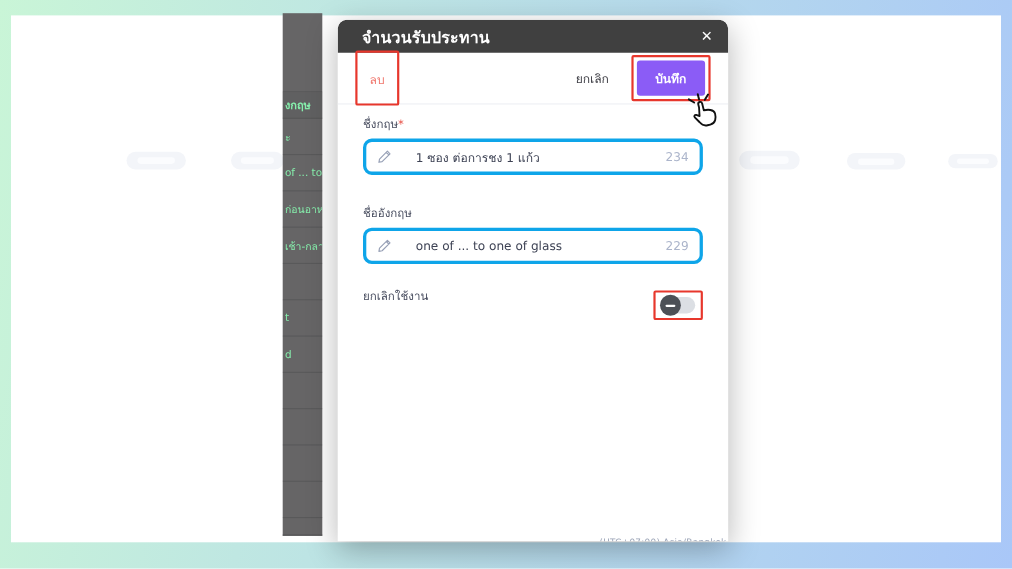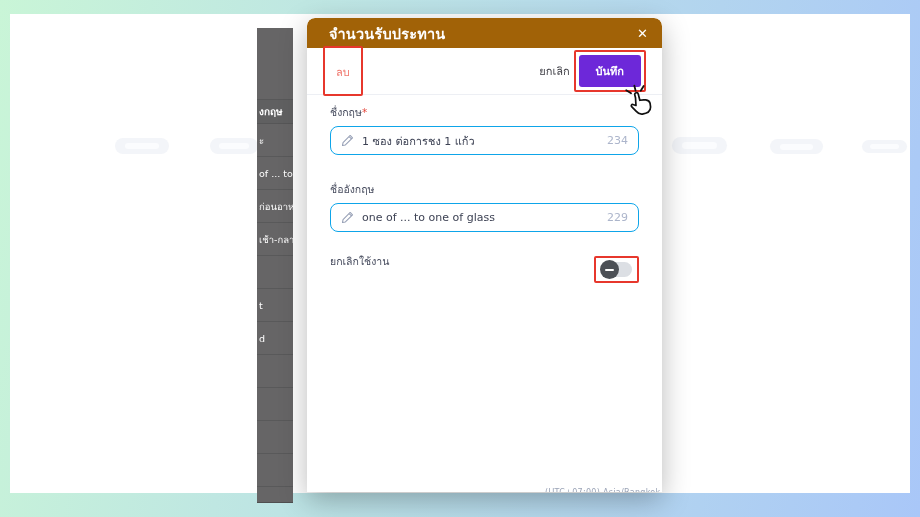--- a/index.html
+++ b/index.html
@@ -6,53 +6,53 @@
   .canvas{
     position:relative;width:920px;height:517px;overflow:hidden;
     background:linear-gradient(100deg,#c9f5d7 0%,#bfe7e2 30%,#a9c7f8 100%);
     font-family:"DejaVu Sans",sans-serif;
   }
   .page{position:absolute;left:10px;top:14px;width:900px;height:479px;background:#ffffff;}
   .ghost-pill{position:absolute;background:#f3f5f9;border-radius:9px;}
   .ghost-pill .inner{position:absolute;left:18%;top:30%;width:64%;height:40%;background:#fbfcfe;border-radius:4px;}
 
   
-  .dimstrip{position:absolute;left:257px;top:28px;width:36px;height:474px;background:#666566;
-    overflow:hidden;color:#ffffff;border-bottom:1px solid #4f4f50;}
+  .dimstrip{position:absolute;left:257px;top:12px;width:36px;height:474px;background:#666566;
+    overflow:hidden;color:#86efac;border-bottom:1px solid #4f4f50;}
   .dimstrip .blank-top{height:71px;border-bottom:1px solid #585859;}
   .dim-header{height:23px;background:#606061;border-bottom:1px solid #565657;
     font-size:10px;font-weight:bold;display:flex;align-items:center;padding-left:2px;white-space:nowrap;}
   .dimrow{height:32px;border-bottom:1px solid #59595a;font-size:9.5px;display:flex;align-items:center;
     padding-left:2px;white-space:nowrap;overflow:hidden;}
 
   
   .modal{position:absolute;left:307px;top:18px;width:355px;height:474px;background:#ffffff;
     border-radius:8px 8px 0 0;box-shadow:0 8px 28px rgba(0,0,0,.28);overflow:hidden;}
-  .modal-header{height:30px;background:#a16207;display:flex;align-items:center;
+  .modal-header{height:30px;background:#404040;display:flex;align-items:center;
     padding:0 14px 0 22px;border-radius:8px 8px 0 0;}
   .modal-title{color:#ffffff;font-size:14.5px;font-weight:bold;letter-spacing:.2px;}
   .close-btn{margin-left:auto;color:#ffffff;font-size:13px;cursor:pointer;line-height:1;}
 
   .actions{position:relative;height:46px;display:flex;align-items:center;
     padding:0 16px;border-bottom:1px solid #edeff4;}
   .annot{border:2px solid #e7372c;border-radius:2px;}
   .delete-annot{padding:13px 11px;}
   .delete-label{color:#f0776d;font-size:11px;cursor:pointer;}
   .spacer{flex:1;}
-  .cancel-label{color:#3d3d44;font-size:11px;margin-right:4px;cursor:pointer;}
+  .cancel-label{color:#3d3d44;font-size:11px;margin-right:20px;cursor:pointer;}
   .save-annot{padding:3px;}
-  .save-btn{background:#6d28d9;color:#fff;font-size:11px;font-weight:bold;border:none;
+  .save-btn{background:#8b5cf6;color:#fff;font-size:11px;font-weight:bold;border:none;
     border-radius:3px;padding:7px 17px;cursor:pointer;font-family:inherit;}
   .cursor-hand{position:absolute;left:316px;top:34px;width:36px;height:36px;transform:rotate(-14deg);pointer-events:none;}
 
   .modal-body{padding:9px 23px 0 23px;}
   .field-label{font-size:10.5px;color:#474c5e;margin-bottom:5px;}
   .req{color:#e5473c;}
-  .input-box{height:27px;border:1px solid #0ea5e9;border-radius:8px;display:flex;align-items:center;
-    gap:8px;padding:0 10px;background:#fff;cursor:text;}
+  .input-box{height:27px;border:3px solid #0ea5e9;border-radius:8px;display:flex;align-items:center;
+    gap:22px;padding:0 10px;background:#fff;cursor:text;}
   .input-value{flex:1;font-size:11px;color:#3d4254;white-space:nowrap;overflow:hidden;}
   .char-counter{font-size:11px;color:#acb5cb;}
   .pencil-icon{flex:0 0 auto;display:flex;}
   .group-2{margin-top:26px;}
   .toggle-row{margin-top:21px;display:flex;align-items:center;justify-content:space-between;}
   .toggle-annot{padding:4px 5px;display:flex;align-items:center;}
   .switch{position:relative;width:31px;height:15px;border-radius:8px;background:#dcdfe4;cursor:pointer;}
   .knob{position:absolute;left:-1px;top:-2px;width:19px;height:19px;border-radius:50%;background:#4c5056;
     display:flex;align-items:center;justify-content:center;}
   .minus{width:9px;height:2px;background:#ffffff;border-radius:1px;}

